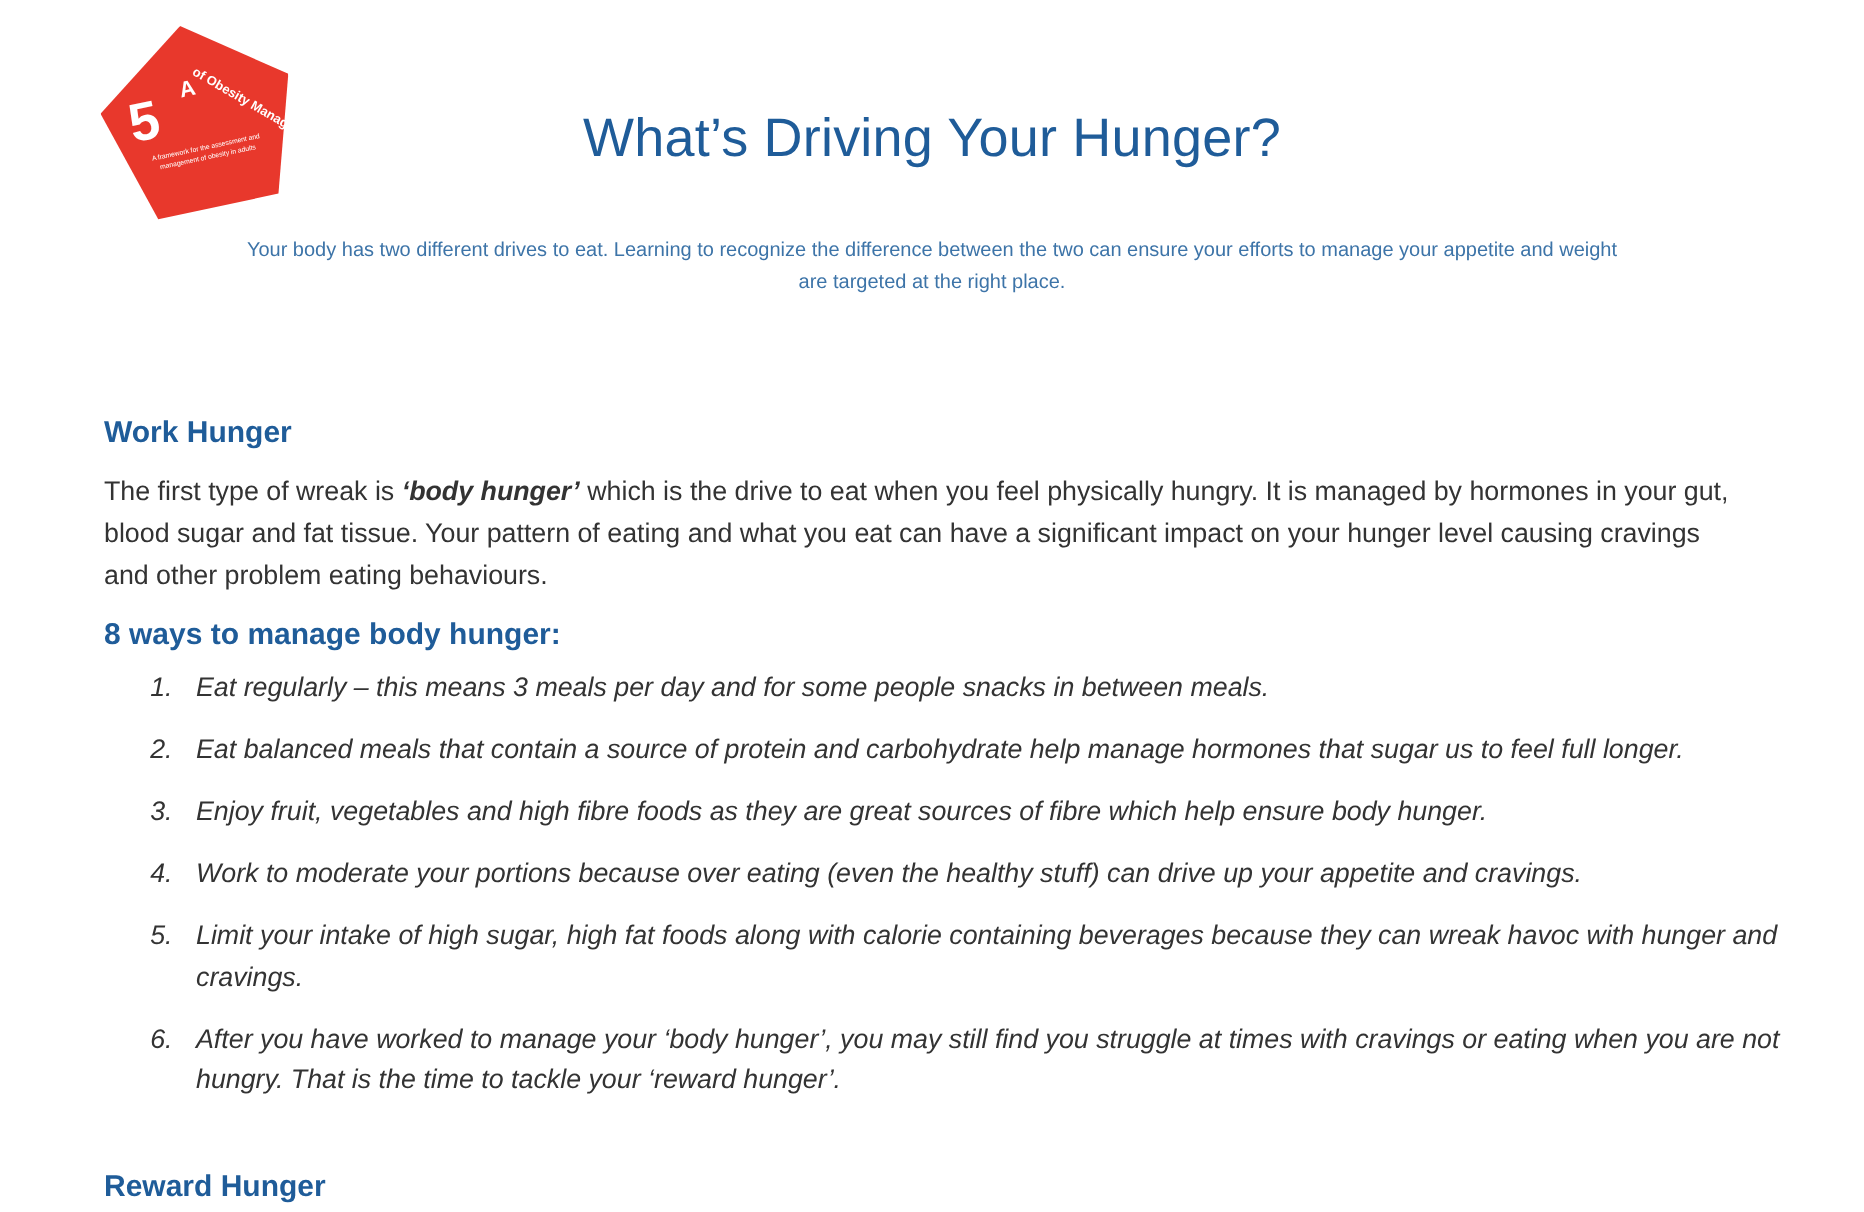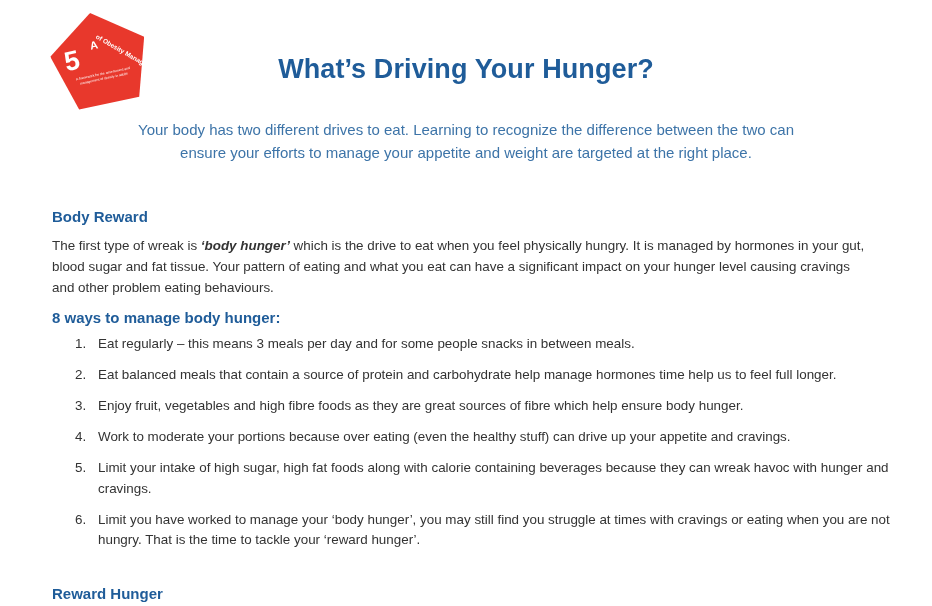--- a/index.html
+++ b/index.html
@@ -89,31 +89,31 @@
   }
 
   
   .title {
     position: absolute;
     left: 0;
     top: 54px;
     width: 932px;
     text-align: center;
     font-size: 27px;
-    font-weight: bold;
+    font-weight: normal;
     color: #1f5c99;
     letter-spacing: 0.1px;
   }
   .intro {
     position: absolute;
     left: 116px;
     top: 118px;
     width: 700px;
     text-align: center;
-    font-size: 15px;
+    font-size: 10px;
     line-height: 1.55;
     color: #3d74a8;
   }
 
   .section-head {
     font-size: 15px;
     font-weight: bold;
     color: #1f5c99;
   }
 
@@ -149,20 +149,21 @@
     width: 830px;
     margin: 0;
     padding: 0 0 0 38px;
     font-size: 13.4px;
     line-height: 1.5;
     color: #333333;
   }
   ol.ways > li {
     margin-bottom: 11px;
     padding-left: 8px;
+    font-style: italic;
   }
   ol.ways > li::marker {
     font-size: 13.4px;
   }
 
   #reward-head {
     position: absolute;
     left: 52px;
     top: 585px;
   }
@@ -179,30 +180,30 @@
       <span class="logo-sup">A</span>
       <span class="logo-vert">of Obesity Management™</span>
       <span class="logo-small">A framework for the assessment and management of obesity in adults</span>
     </div>
   </div>
 
   <div class="title">What’s Driving Your Hunger?</div>
 
   <div class="intro">Your body has two different drives to eat.  Learning to recognize the difference between the two can ensure your efforts to manage your appetite and weight are targeted at the right place.</div>
 
-  <div class="section-head" id="body-hunger-head">Body Reward</div>
+  <div class="section-head" id="body-hunger-head">Work Hunger</div>
 
   <div class="body-para"><span>The first type of wreak is </span><i>‘body hunger’</i><span> which is the drive to eat when you feel physically hungry.  It is managed by hormones in your gut, blood sugar and fat tissue.  Your pattern of eating and what you eat can have a significant impact on your hunger level causing cravings and other problem eating behaviours.</span></div>
 
   <div class="section-head" id="ways-head">8 ways to manage body hunger:</div>
 
   <ol class="ways">
     <li>Eat regularly – this means 3 meals per day and for some people snacks in between meals.</li>
-    <li>Eat balanced meals that contain a source of protein and carbohydrate help manage hormones time help us to feel full longer.</li>
+    <li>Eat balanced meals that contain a source of protein and carbohydrate help manage hormones that sugar us to feel full longer.</li>
     <li>Enjoy fruit, vegetables and high fibre foods as they are great sources of fibre which help ensure body hunger.</li>
     <li>Work to moderate your portions because over eating (even the healthy stuff) can drive up your appetite and cravings.</li>
     <li>Limit your intake of high sugar, high fat foods along with calorie containing beverages because they can wreak havoc with hunger and cravings.</li>
-    <li>Limit you have worked to manage your ‘body hunger’, you may still find you struggle at times with cravings or eating when you are not hungry.   That is the time to tackle your ‘reward hunger’.</li>
+    <li>After you have worked to manage your ‘body hunger’, you may still find you struggle at times with cravings or eating when you are not hungry.   That is the time to tackle your ‘reward hunger’.</li>
   </ol>
 
   <div class="section-head" id="reward-head">Reward Hunger</div>
 
 </div>
 
 </body></html>

